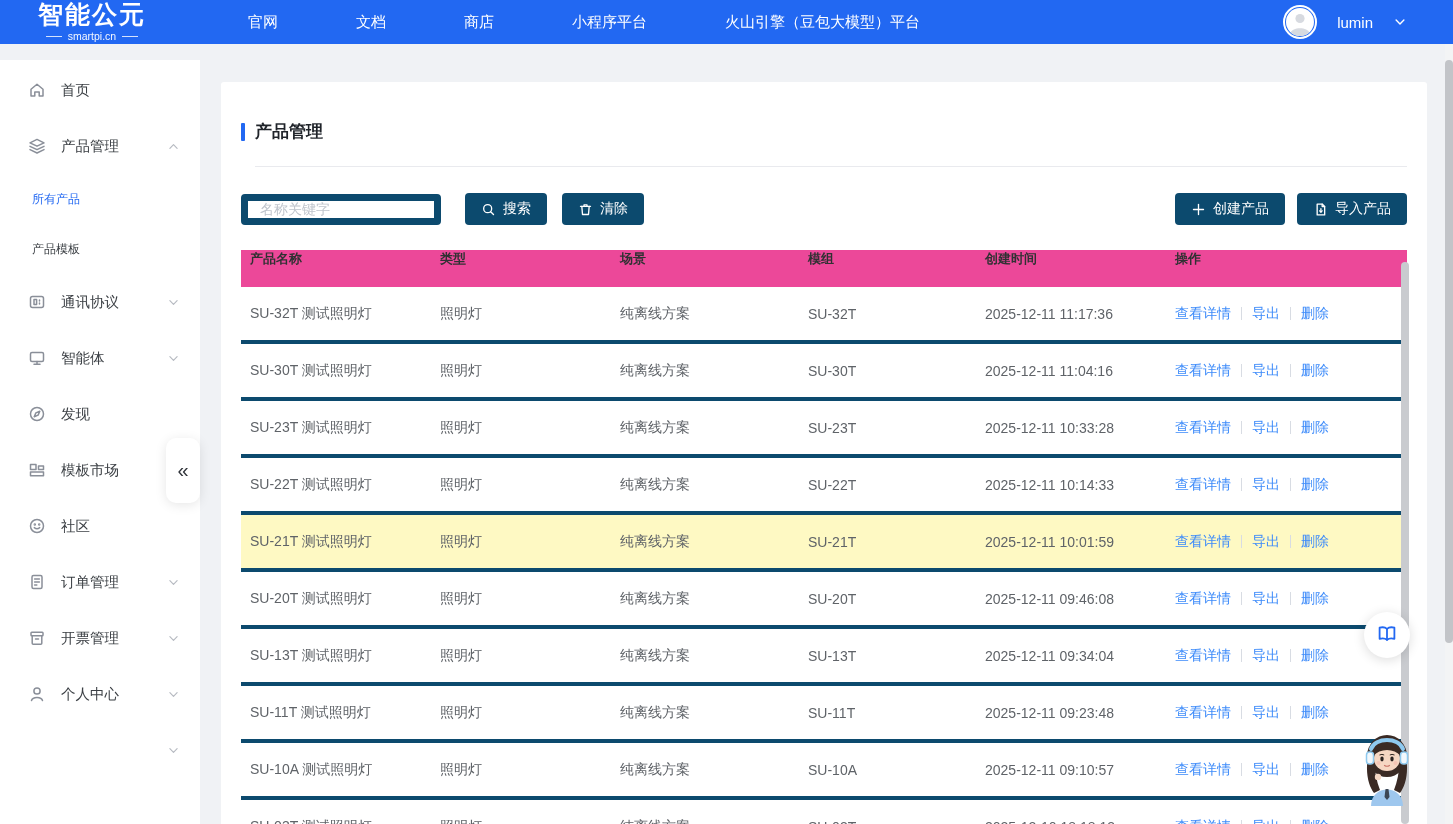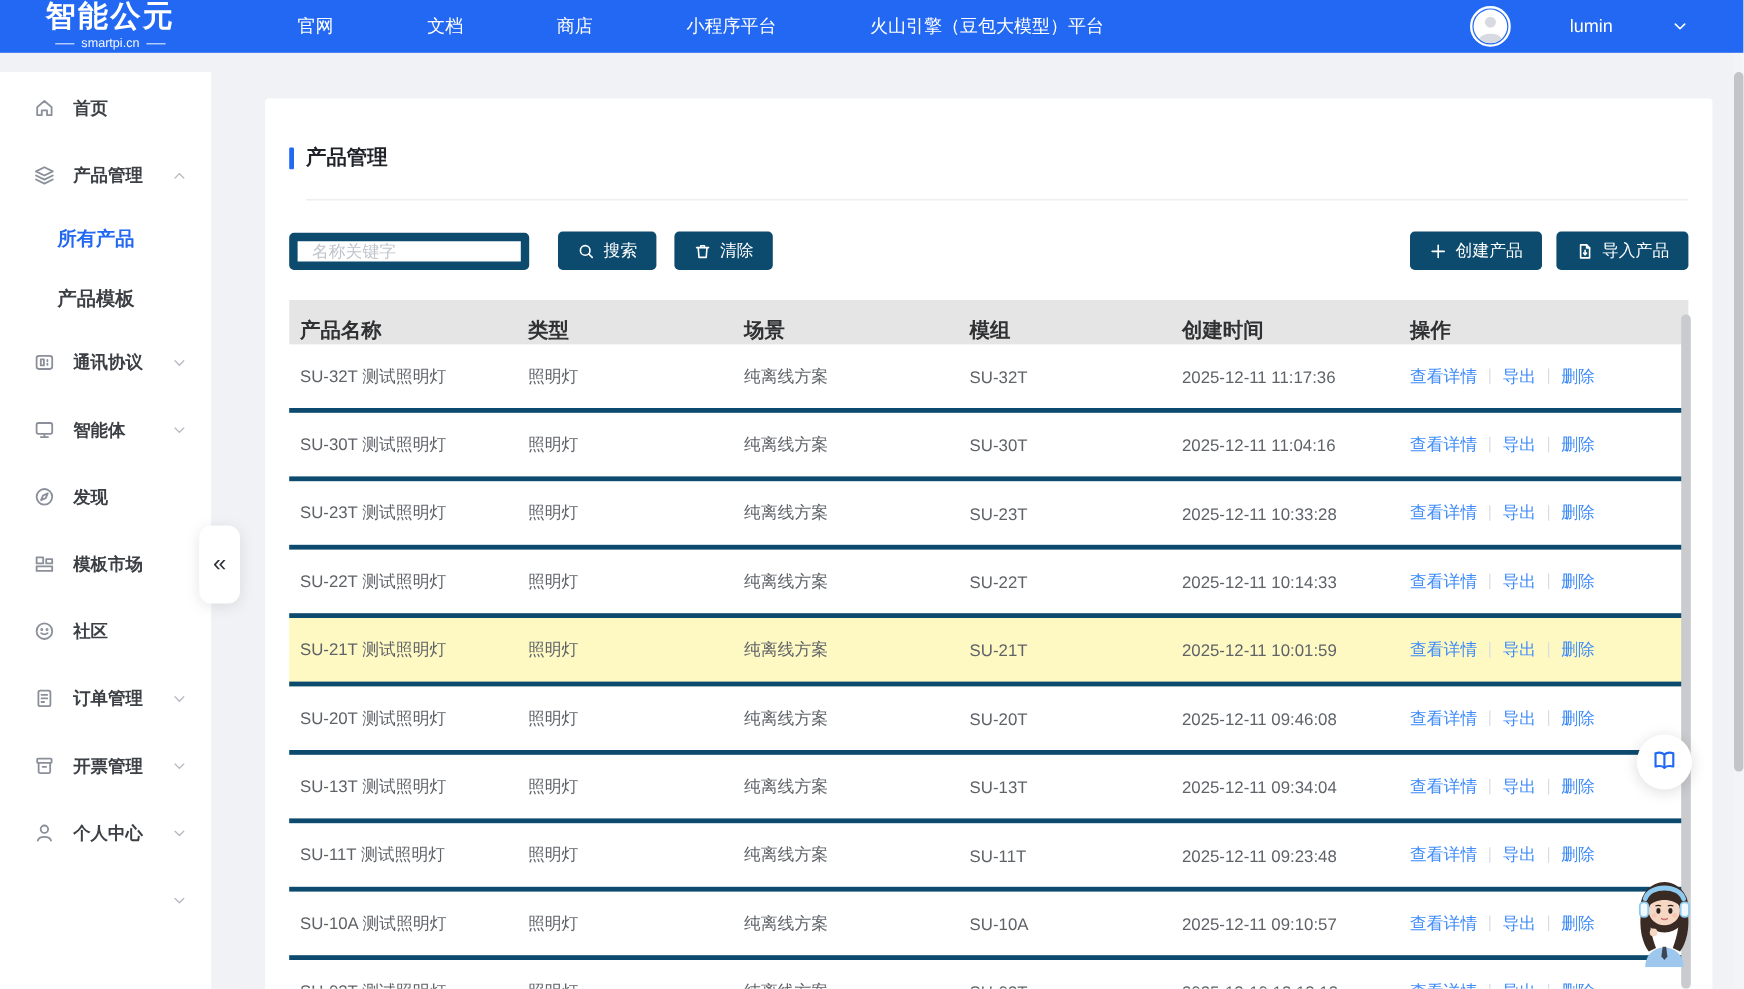--- a/index.html
+++ b/index.html
@@ -7,32 +7,32 @@
   body { font-family:"Liberation Sans","DejaVu Sans",sans-serif; position:relative; background:#f0f2f5; color:#303133; }
 
   
   .topbar { position:absolute; top:0; left:0; width:1453px; height:44px; background:#2268f2; display:flex; align-items:center; color:#fff; z-index:10; }
   .logo { margin-left:38px; display:flex; flex-direction:column; align-items:center; line-height:1; }
   .logo-name { font-size:25px; font-weight:bold; letter-spacing:2px; }
   .logo-sub { margin-top:4px; font-size:10.5px; display:flex; align-items:center; gap:6px; opacity:.95; }
   .logo-sub::before, .logo-sub::after { content:""; width:16px; height:1px; background:rgba(255,255,255,.85); }
   .topnav { display:flex; margin-left:102px; gap:78px; font-size:15px; }
   .topnav .nav-item { cursor:pointer; white-space:nowrap; }
-  .user-area { margin-left:auto; margin-right:46px; display:flex; align-items:center; gap:49px; }
+  .user-area { margin-left:auto; margin-right:46px; display:flex; align-items:center; gap:20px; }
   .avatar-ring { width:34px; height:34px; border:2px solid #fff; border-radius:50%; display:flex; align-items:center; justify-content:center; }
   .avatar-inner { width:28px; height:28px; border-radius:50%; background:#fff; overflow:hidden; }
   .user-name { font-size:15px; }
 
   
-  .sidebar { position:absolute; top:60px; left:0; width:176px; bottom:0; background:#fff; z-index:5;font-weight:bold; }
+  .sidebar { position:absolute; top:60px; left:0; width:200px; bottom:0; background:#fff; z-index:5; }
   .menu { padding-top:2px; }
   .menu-item { height:56px; display:flex; align-items:center; padding:0 20px 0 28px; font-size:14.5px; color:#3c4045; cursor:pointer; }
   .menu-item .mi-icon { width:18px; height:18px; margin-right:15px; flex:0 0 18px; }
   .menu-item .chev { margin-left:auto; }
-  .submenu-item { height:50px; display:flex; align-items:center; padding-left:48px; font-size:16px; color:#3c4045; cursor:pointer; }
+  .submenu-item { height:50px; display:flex; align-items:center; padding-left:32px; font-size:12px; color:#3c4045; cursor:pointer; }
   .submenu-item.active { color:#2268f2; }
   svg.icon { stroke:#8a8f99; fill:none; stroke-width:1.5; stroke-linecap:round; stroke-linejoin:round; }
   svg.chev-icon { stroke:#b6bac1; fill:none; stroke-width:1.6; stroke-linecap:round; stroke-linejoin:round; }
 
   .collapse-handle { position:absolute; left:166px; top:438px; width:34px; height:65px; background:#fff; border-radius:10px; box-shadow:0 2px 12px rgba(0,0,0,.10); display:flex; align-items:center; justify-content:center; z-index:6; cursor:pointer; font-size:20px; color:#30343a; }
 
   
   .main { position:absolute; left:200px; top:60px; right:0; bottom:0; background:#f0f2f5; }
   .card { position:absolute; left:21px; top:22px; width:1206px; height:900px; background:#fff; border-radius:3px; padding:20px; }
   .title-row { display:flex; align-items:center; gap:10px; margin-top:18px; }
@@ -44,21 +44,21 @@
   .search-input { width:200px; height:31px; border:7px solid #0c4a6e; border-radius:4px; padding:0 12px; font-size:14px; color:#303133; outline:none; font-family:inherit; }
   .search-input::placeholder { color:#bfc4cc; }
   .btn { height:32px; padding:0 16px; background:#0c4a6e; color:#fff; border:none; border-radius:4px; font-size:14px; display:inline-flex; align-items:center; gap:7px; cursor:pointer; font-family:inherit; }
   .btn svg { stroke:#fff; fill:none; stroke-width:1.6; stroke-linecap:round; stroke-linejoin:round; }
   .btn-search { margin-left:24px; }
   .btn-clear { margin-left:15px; }
   .toolbar-right { margin-left:auto; display:flex; gap:12px; }
 
   
   .table { margin-top:25px; }
-  .t-head { display:flex; align-items:flex-end; height:37px; background:#e5e5e5; font-size:17px; font-weight:bold; color:#303133; }
+  .t-head { display:flex; align-items:flex-start; height:37px; background:#ec4899; font-size:13px; font-weight:bold; color:#303133; }
   .t-row { display:flex; align-items:center; height:57px; border-bottom:4px solid #0c4a6e; font-size:14px; color:#5f6368; }
   .t-row.highlight { background:#fef9c3; }
   .c1{width:190px;} .c2{width:180px;} .c3{width:188px;} .c4{width:177px;} .c5{width:190px;} .c6{flex:1;}
   .cell { padding-left:9px; white-space:nowrap; overflow:hidden; }
   .link { color:#3d8bfa; cursor:pointer; }
   .sep { display:inline-block; width:1px; height:13px; background:#d8dce3; margin:0 10px; vertical-align:-2px; }
 
   
   .book-fab { position:absolute; left:1364px; top:612px; width:46px; height:46px; border-radius:50%; background:#fff; box-shadow:0 2px 12px rgba(0,0,0,.14); display:flex; align-items:center; justify-content:center; z-index:8; cursor:pointer; }
   .mascot { position:absolute; left:1353px; top:730px; width:68px; height:76px; z-index:8; cursor:pointer; }

